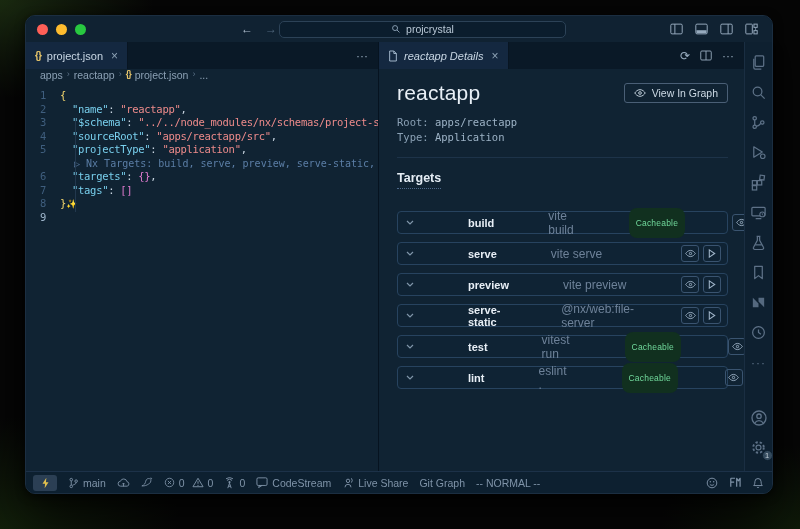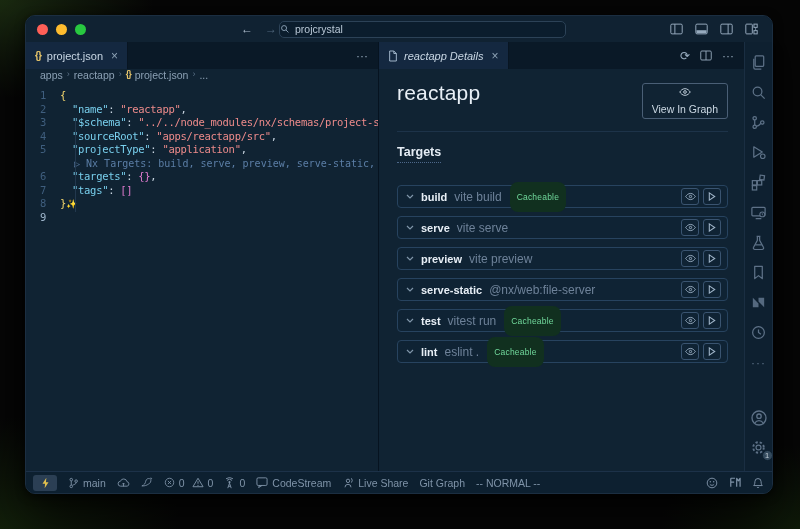--- a/index.html
+++ b/index.html
@@ -26,21 +26,21 @@
   .titlebar { height:26px; background:#102232; display:flex; align-items:center; flex:0 0 auto; position:relative; }
   .traffic { display:flex; gap:8px; margin-left:11px; }
   .tl { width:11px; height:11px; border-radius:50%; }
   .tl.red{ background:#ff5f57;} .tl.yel{ background:#febc2e;} .tl.grn{ background:#28c840;}
   .navarrows { position:absolute; left:215px; display:flex; gap:12px; font-size:12px; }
   .navarrows .arr { color:#aebdcd; cursor:default; }
   .navarrows .arr.dis { color:#51677d; }
   .cmdcenter {
     position:absolute; left:253px; width:287px; height:17px;
     background:#0b1d2d; border:1px solid #2c4257; border-radius:5px;
-    display:flex; align-items:center; justify-content:flex-start; gap:5px;
+    display:flex; align-items:center; justify-content:center; gap:5px;
     font-size:10.5px; color:#b9c8d6;
   }
   .layouticons { position:absolute; right:14px; display:flex; gap:12px; align-items:center; }
   .layouticons svg { display:block; }
   
   .main { flex:1; display:flex; min-height:0; }
   .workbench { flex:1; display:flex; min-width:0; }
   .egroup { display:flex; flex-direction:column; min-width:0; }
   .egroup.left { width:353px; flex:0 0 auto; border-right:1px solid #061320; }
   .egroup.right { flex:1; }
@@ -85,30 +85,29 @@
   
   .details {
     flex:1; background:#102333; overflow:hidden; padding:12px 16px 0 18px;
   }
   .dheader { display:flex; align-items:flex-start; justify-content:space-between; }
   .dtitle { font-size:21px; font-weight:500; color:#e8eff6; letter-spacing:.2px; }
   .vig-btn {
     display:flex; align-items:center; gap:6px; border:1px solid #4a5f76; border-radius:3px;
     padding:3px 9px; font-size:10.5px; color:#ccd9e4; cursor:pointer; margin-top:2px;
     background:transparent;
-    flex-direction:column;
   }
   .meta-block { margin-top:10px; font-family:"DejaVu Sans Mono", monospace; font-size:10.5px; line-height:15px; color:#8aa0b4; }
   .meta-block .mval { color:#9db3c6; }
   .dsep { height:1px; background:#1d3349; margin:12px 0 10px 0; }
   .targets-title { font-size:12.5px; font-weight:bold; color:#e4ecf4; display:inline-block;
     border-bottom:1px dotted #4d688a; padding-bottom:3px; margin-bottom:22px; }
   .trow {
     height:23px; border:1px solid #27435f; border-radius:4px; margin-bottom:8px;
-    display:flex; align-items:center; padding:0 6px 0 8px; background:#0f2334;
+    display:flex; align-items:center; padding:0 6px 0 8px; background:#0f2334;gap:47px;
   }
   .trow .chev { color:#7f95a9; margin-right:7px; display:flex; align-items:center; }
   .trow .tname { font-size:11px; font-weight:bold; color:#e8eff6; margin-right:7px; }
   .trow .tcmd { font-size:12px; color:#6e8299; }
   .badge {
     margin-left:8px; background:#11301f; color:#71d99c; font-size:8.5px; font-weight:normal;
     padding:10px 7px; border-radius:8px; letter-spacing:.2px;
   }
   .trow .acts { margin-left:auto; display:flex; gap:4px; }
   .sqbtn {
@@ -250,20 +249,24 @@
           <div class="dheader">
             <div class="dtitle">reactapp</div>
             <button class="vig-btn">
               <svg width="12" height="10" viewBox="0 0 16 12">
                   <path d="M8 1.5C11.5 1.5 14 4.5 15 6c-1 1.5-3.5 4.5-7 4.5S2 7.5 1 6c1-1.5 3.5-4.5 7-4.5z" fill="none" stroke="#ccd9e4" stroke-width="1.2"></path>
                   <circle cx="8" cy="6" r="1.8" fill="none" stroke="#ccd9e4" stroke-width="1.2"></circle>
                 </svg>
               <span>View In Graph</span>
             </button>
           </div>
+          <div class="meta-block">
+            <div><span>Root: </span><span class="mval">apps/reactapp</span></div>
+            <div><span>Type: </span><span class="mval">Application</span></div>
+          </div>
           <div class="dsep"></div>
           <div><span class="targets-title">Targets</span></div>
 
           <div class="trow">
             <span class="chev">
                 <svg width="8" height="5" viewBox="0 0 8 5">
                   <polyline points="1,1 4,4 7,1" fill="none" stroke="#7f95a9" stroke-width="1.2"></polyline>
                 </svg>
               </span>
             <span class="tname">build</span>

